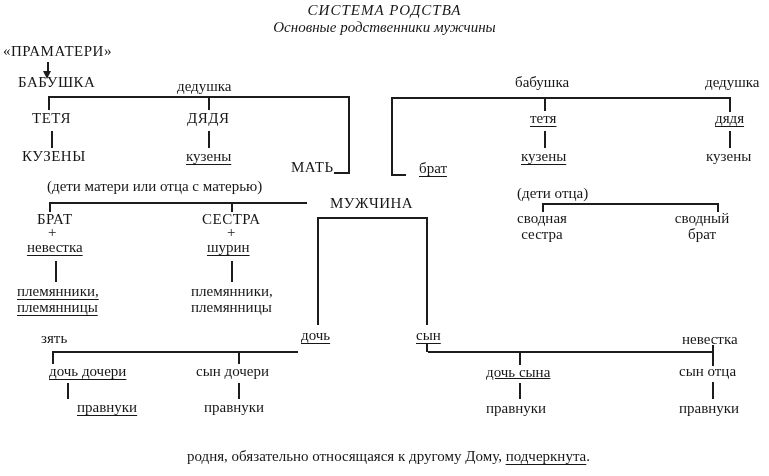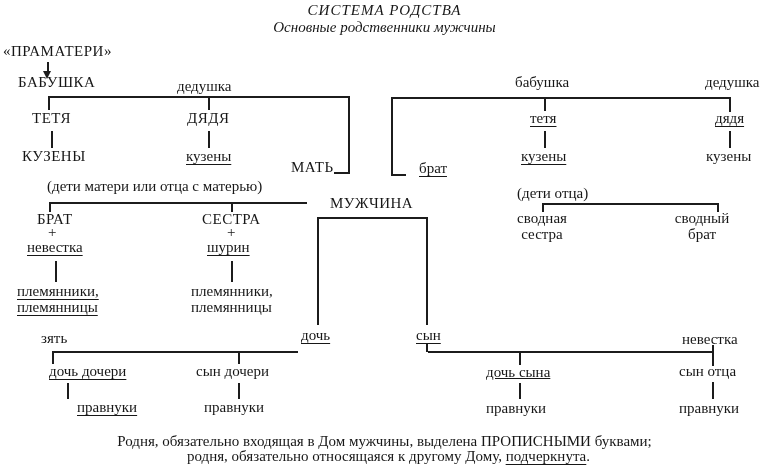--- a/index.html
+++ b/index.html
@@ -114,16 +114,15 @@
   <div class="lbl u" style="left:49px; top:364px;">дочь дочери</div>
   <div class="lbl" style="left:196px; top:364px;">сын дочери</div>
   <div class="lbl u" style="left:77px; top:400px;">правнуки</div>
   <div class="lbl" style="left:204px; top:400px;">правнуки</div>
   <div class="lbl" style="left:682px; top:332px;">невестка</div>
   <div class="lbl" style="left:486px; top:365px;text-decoration:underline;">дочь сына</div>
   <div class="lbl" style="left:679px; top:364px;">сын отца</div>
   <div class="lbl" style="left:486px; top:401px;">правнуки</div>
   <div class="lbl" style="left:679px; top:401px;">правнуки</div>
 
-  <div class="lbl full" style="top:434px;">Родня, обязательно входящая в Дом мужчины, выделена ПРОПИСНЫМИ буквами;</div>
   <div class="lbl full" style="top:449px;padding-left:8px;"><span>родня, обязательно относящаяся к другому Дому, </span><span class="u">подчеркнута</span><span>.</span></div>
 
 </div>
 
 </body></html>

